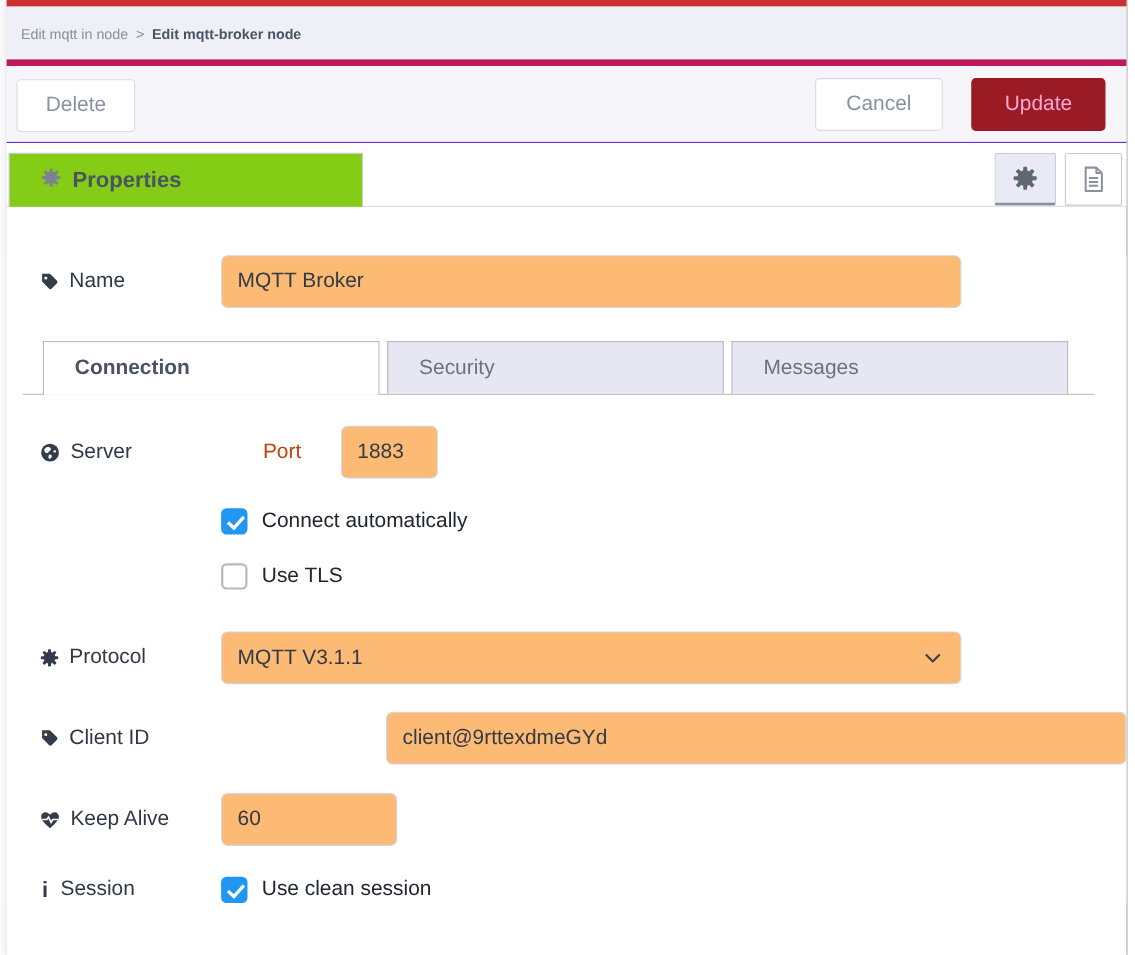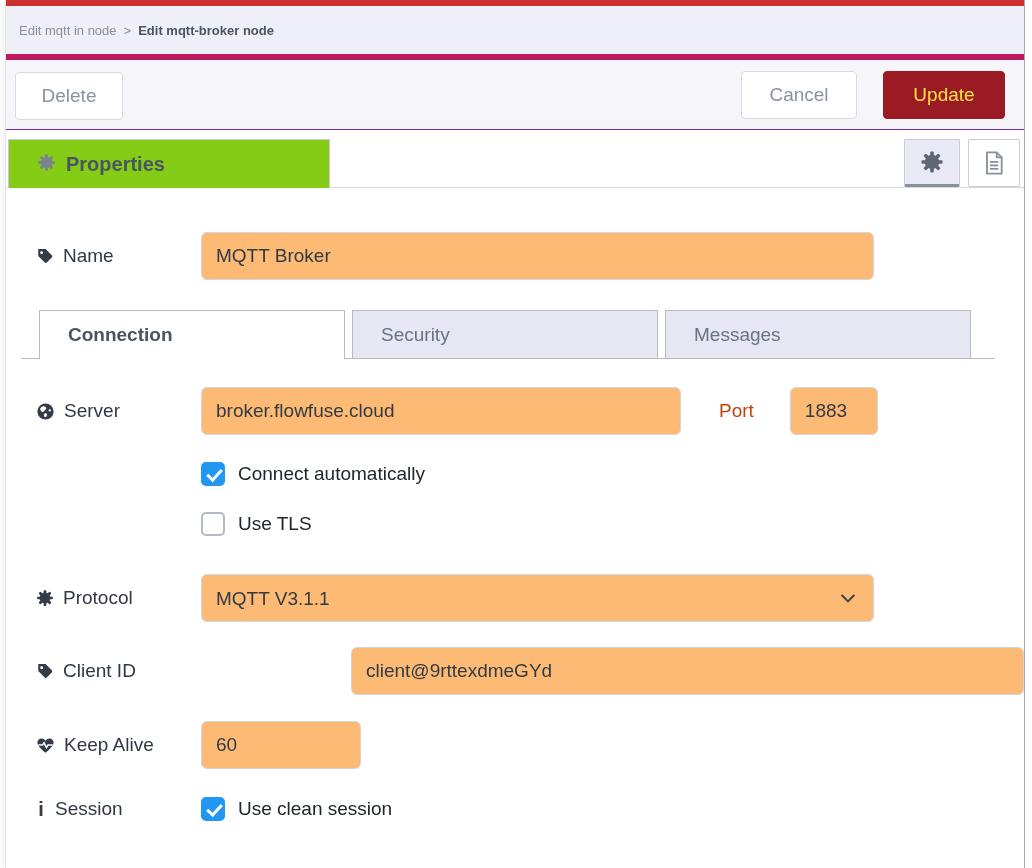--- a/index.html
+++ b/index.html
@@ -17,21 +17,21 @@
   .crumb-parent { color:#8c8d99; }
   .crumb-sep { color:#8c8d99; margin:0 7px; }
   .crumb-current { color:#4a5461; font-weight:bold; }
 
   .toolbar { position:relative; height:70px; background:#f6f6fa; border-bottom:1px solid #6d28d9; }
   .btn { position:absolute; height:48px; border-radius:4px; font-size:19px;
     border:1px solid #d9d9e3; background:#ffffff; color:#8a91a0; cursor:pointer;
     font-family:inherit; }
   .btn-delete { left:9px; top:12px; width:108px; }
   .btn-cancel { right:167px; top:11px; width:116px; }
-  .btn-update { right:19px; top:11px; width:122px; background:#9a1b24; border-color:#9a1b24; color:#fde047;margin-left:16px; }
+  .btn-update { right:19px; top:11px; width:122px; background:#9a1b24; border-color:#9a1b24; color:#f9a8d4;margin-left:16px; }
 
   .tabrow { position:relative; height:58px; background:#ffffff; border-bottom:1px solid #d9d9e0; }
   .tab-properties { position:absolute; left:2px; top:9px; width:322px; height:49px;
     background:#84cc16; border:1px solid #c8c9d2; border-bottom:none; z-index:2;
     display:flex; align-items:center; padding-left:28px; gap:10px; cursor:pointer; }
   .tab-properties .tp-label { font-size:20px; font-weight:bold; color:#4a5462; }
   .tab-properties .tp-gear { color:#7b838e; }
   .traybtn { position:absolute; top:9px; height:48px; border:1px solid #c9cad8; background:#ffffff;
     display:flex; align-items:center; justify-content:center; cursor:pointer; border-radius:2px; }
   .traybtn-gear { right:64px; width:56px; background:#e9eaf5; border-bottom:3px solid #8a909c; color:#5f6772; }
@@ -195,21 +195,20 @@
 
     <div class="row row-server">
       <div class="labelbox">
         <span class="licon">
           <svg width="19" height="19">
               <use href="#ic-globe"></use>
             </svg>
         </span>
         <span class="lbl">Server</span>
       </div>
-      <input class="tinput w-server" type="text" value="broker.flowfuse.cloud" style="">
       <span class="port-label">Port</span>
       <input class="tinput w-port" type="text" value="1883" style="">
     </div>
 
     <div class="cbrow cb1">
       <span class="checkbox checked"></span>
       <span class="cblabel">Connect automatically</span>
     </div>
 
     <div class="cbrow cb2">

